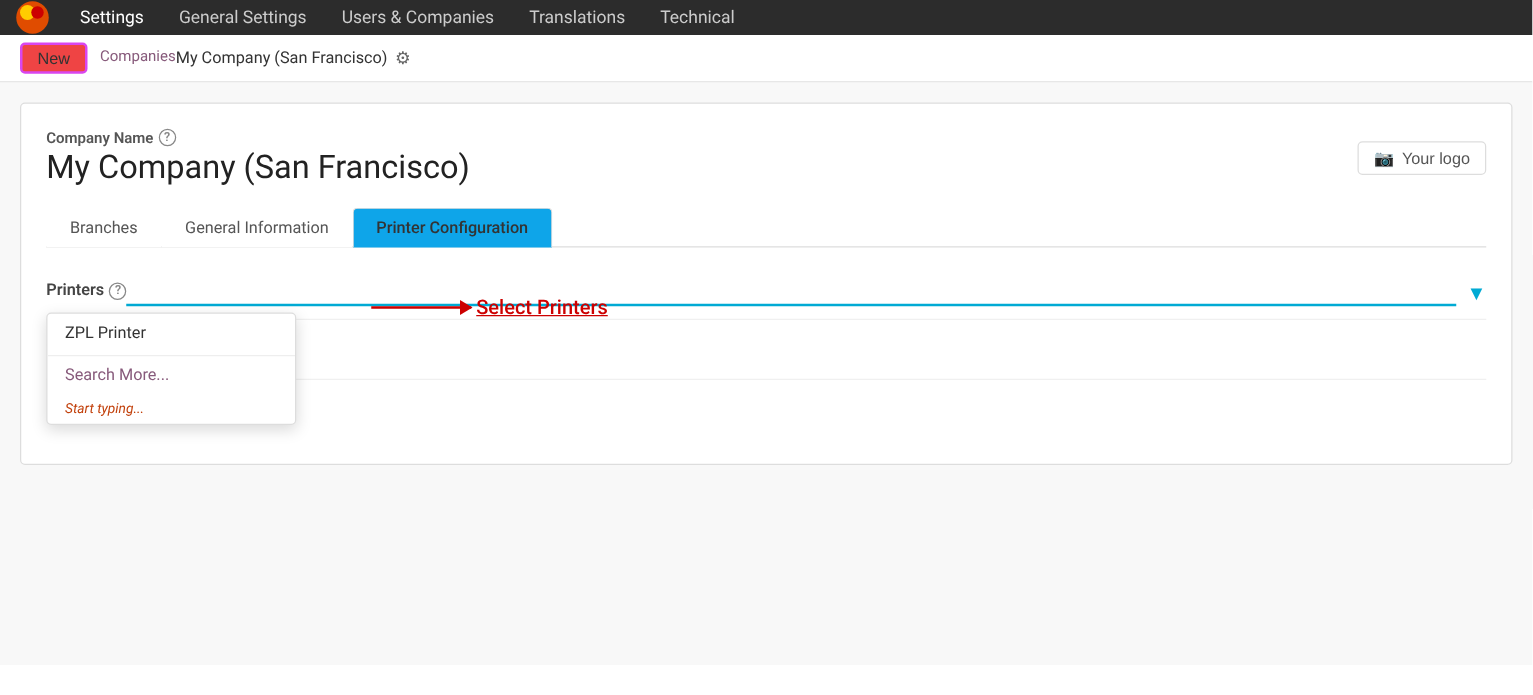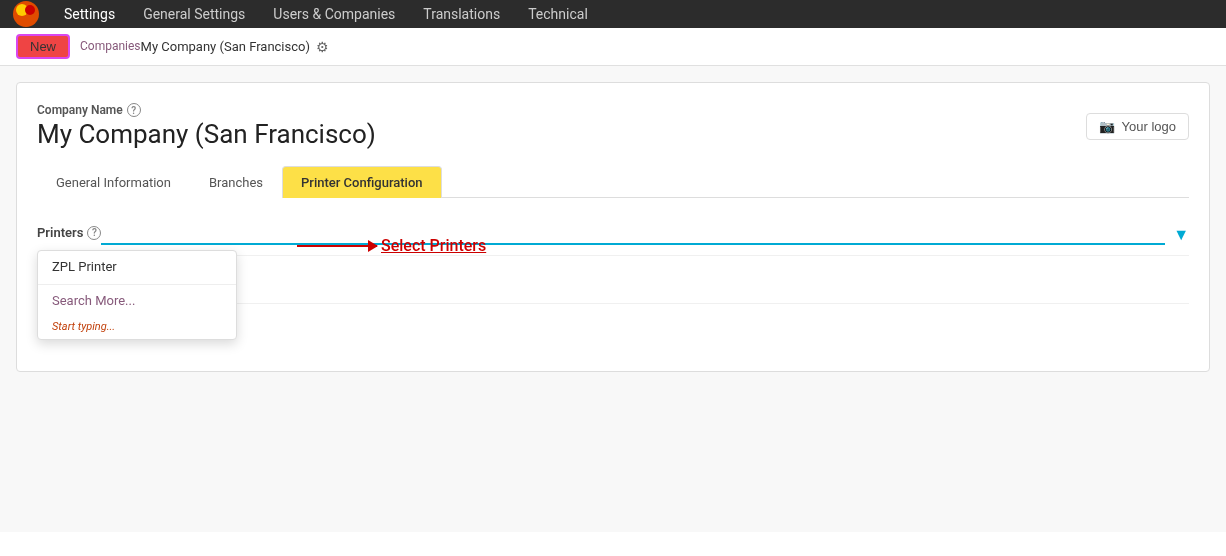--- a/index.html
+++ b/index.html
@@ -144,21 +144,21 @@
       border-radius: 4px 4px 0 0;
       position: relative;
       bottom: -1px;
       background: #fff;
     }
     .tab.active {
       color: #333;
       border-color: #ddd;
       border-bottom-color: #fff;
       font-weight: 500;
-      background: #fde047;
+      background: #0ea5e9;
     }
 
     
     .field-section {
       padding: 12px 0;
       border-bottom: 1px solid #f0f0f0;
       position: relative;
     }
     .field-label {
       font-size: 13px;
@@ -308,22 +308,22 @@
         </div>
         <h1 class="company-name-heading">My Company (San Francisco)</h1>
       </div>
       <button class="logo-btn">
         <span>📷</span>
         <span>Your logo</span>
       </button>
     </div>
 
     <div class="tabs">
+      <div class="tab">Branches</div>
       <div class="tab">General Information</div>
-      <div class="tab">Branches</div>
       <div class="tab active">Printer Configuration</div>
     </div>
 
     <div class="printers-section">
 
       <div class="printer-row">
         <div class="field-label">
           <span>Printers</span>
           <span class="help-icon">?</span>
         </div>

